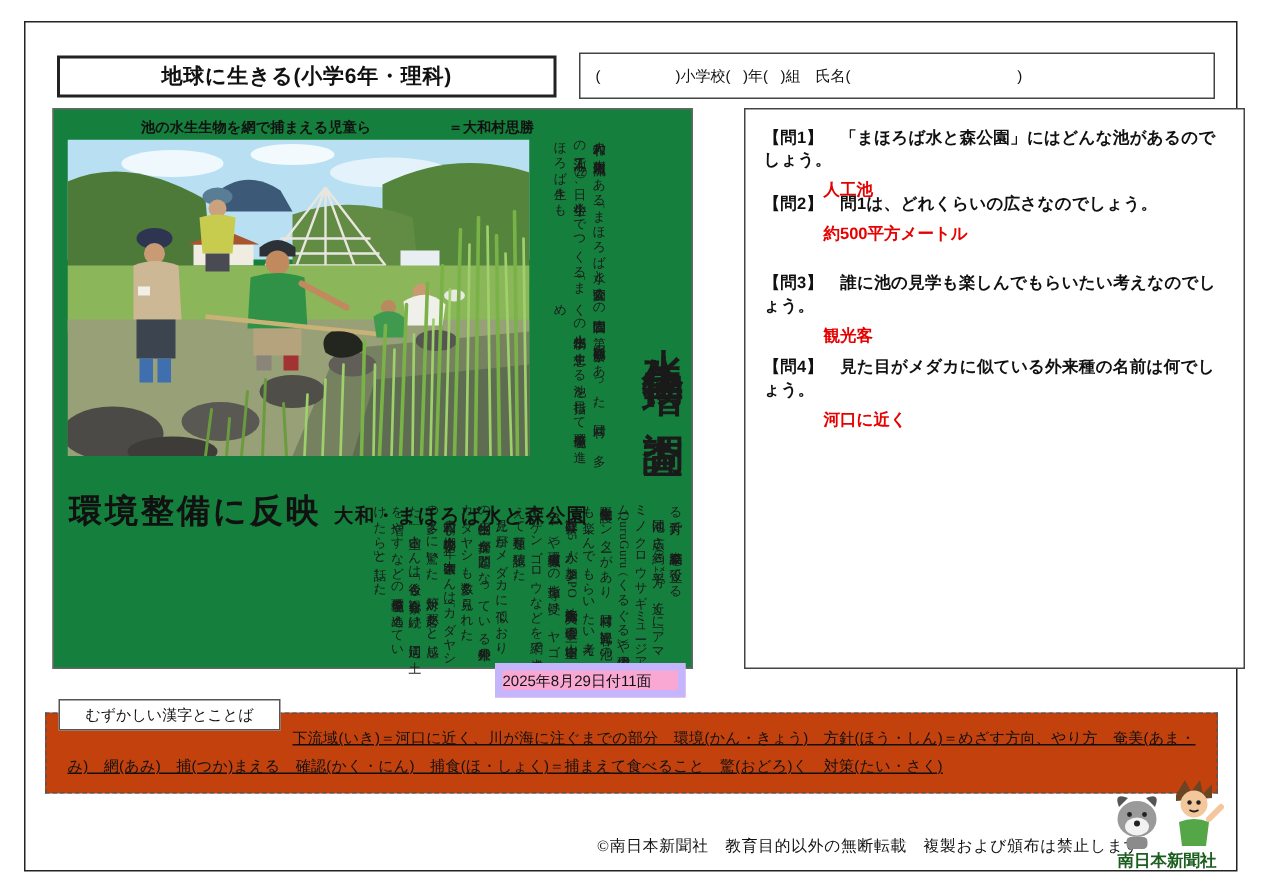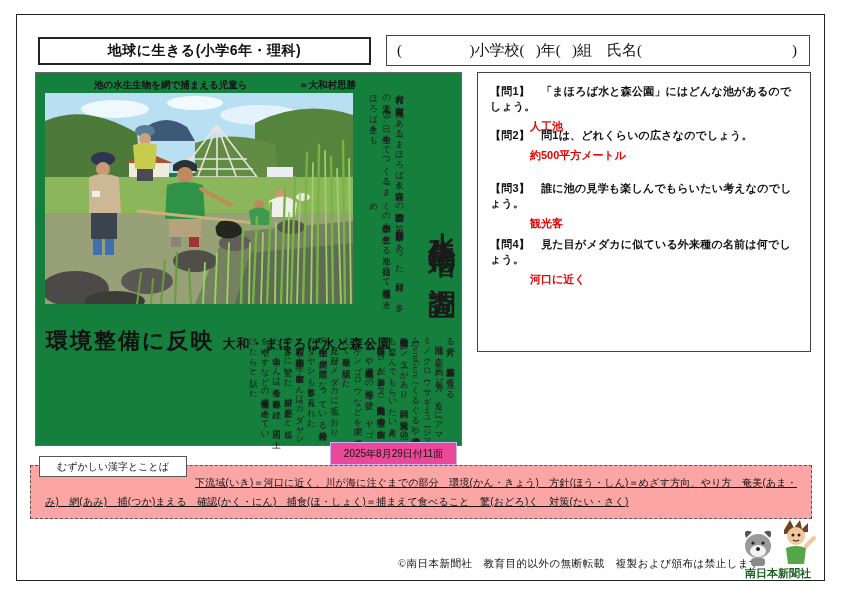--- a/index.html
+++ b/index.html
@@ -7,21 +7,21 @@
   body { font-family: "Liberation Sans", sans-serif; color: #111; }
   .sheet { position: relative; width: 842px; height: 595px; background: #fff; overflow: hidden; }
   .outer-frame { position: absolute; left: 16px; top: 14px; width: 809px; height: 567px; border: 1px solid #222; }
 
   
   .title-box { position: absolute; left: 38px; top: 37px; width: 333px; height: 28px;
     border: 2px solid #222; display: flex; align-items: center; justify-content: center;
     font-size: 14px; font-weight: bold; letter-spacing: .5px; }
   .name-box { position: absolute; left: 386px; top: 35px; width: 424px; height: 31px;
     border: 1px solid #444; display: flex; align-items: center; padding-left: 10px;
-    font-size: 15px; white-space: pre; font-family: Liberation Serif, serif; }
+    font-size: 10px; white-space: pre; }
 
   
   .article-box { position: absolute; left: 35px; top: 72px; width: 427px; height: 374px;
     border: 1px solid #666; background: #15803d; }
   .article-caption { position: absolute; left: 58px; top: 6px; font-size: 9.5px; font-weight: bold;
     font-family: "Liberation Serif", serif; }
   .article-credit { position: absolute; left: 263px; top: 6px; font-size: 9.5px; font-weight: bold;
     font-family: "Liberation Serif", serif; }
   .photo { position: absolute; left: 9px; top: 20px; width: 308px; height: 211px; }
 
@@ -37,33 +37,33 @@
   .subheadline-row { position: absolute; left: 10px; top: 228px; width: 405px; display: flex;
     align-items: baseline; gap: 8px; }
   .subheadline { font-family: "Liberation Serif", serif; font-size: 22px; font-weight: bold; letter-spacing: 2px; }
   .subheadline-loc { font-size: 13px; font-weight: bold; letter-spacing: 1px; margin-top: 34px; }
   .article-body { position: absolute; left: 6px; top: 258px; width: 414px; height: 112px;
     writing-mode: vertical-rl; font-family: "Liberation Serif", serif;
     font-size: 8.5px; line-height: 11.6px; letter-spacing: .4px; color: #1a1a1a; }
   .article-body p { margin: 0; }
 
   .date-box { position: absolute; left: 330px; top: 442px; width: 127px; height: 23px;
-    border: 1px solid #c4b5fd; background: #ec4899; display: flex; align-items: center; justify-content: center;
+    border: 5px solid #c4b5fd; background: #f9a8d4; display: flex; align-items: center; justify-content: flex-start;
     font-size: 10px; z-index: 5; }
 
   
-  .questions-box { position: absolute; left: 477px; top: 72px; width: 334px; height: 280px;
+  .questions-box { position: absolute; left: 496px; top: 72px; width: 334px; height: 374px;
     border: 1px solid #444; background: #fff; font-size: 11px; }
   .qa { position: absolute; left: 12px; right: 8px; }
   .q-line { font-weight: 600; letter-spacing: .2px; }
   .q-answer { margin-top: 5px; padding-left: 40px; font-weight: bold; }
 
   
-  .vocab-box { position: absolute; left: 30px; top: 465px; width: 782px; height: 54px;
-    border: 1px dashed #555; background: #fca5a5; }
+  .vocab-box { position: absolute; left: 30px; top: 475px; width: 782px; height: 54px;
+    border: 1px dashed #555; background: #c2410c; }
   .vocab-label { position: absolute; left: 8px; top: -10px; width: 148px; height: 21px;
     border: 1px solid #555; background: #fff; display: flex; align-items: center; justify-content: center;
     font-size: 10px; }
   .vocab-text { padding: 7px 14px 0 14px; font-size: 10px; line-height: 19px;
     text-indent: 150px; letter-spacing: .2px; text-decoration: underline; }
 
   
   .footer-copyright { position: absolute; left: 398px; top: 557px; font-size: 10.5px;
     font-family: "Liberation Serif", serif; letter-spacing: .5px; }
   .mascot { position: absolute; left: 738px; top: 516px; width: 80px; height: 64px; }

